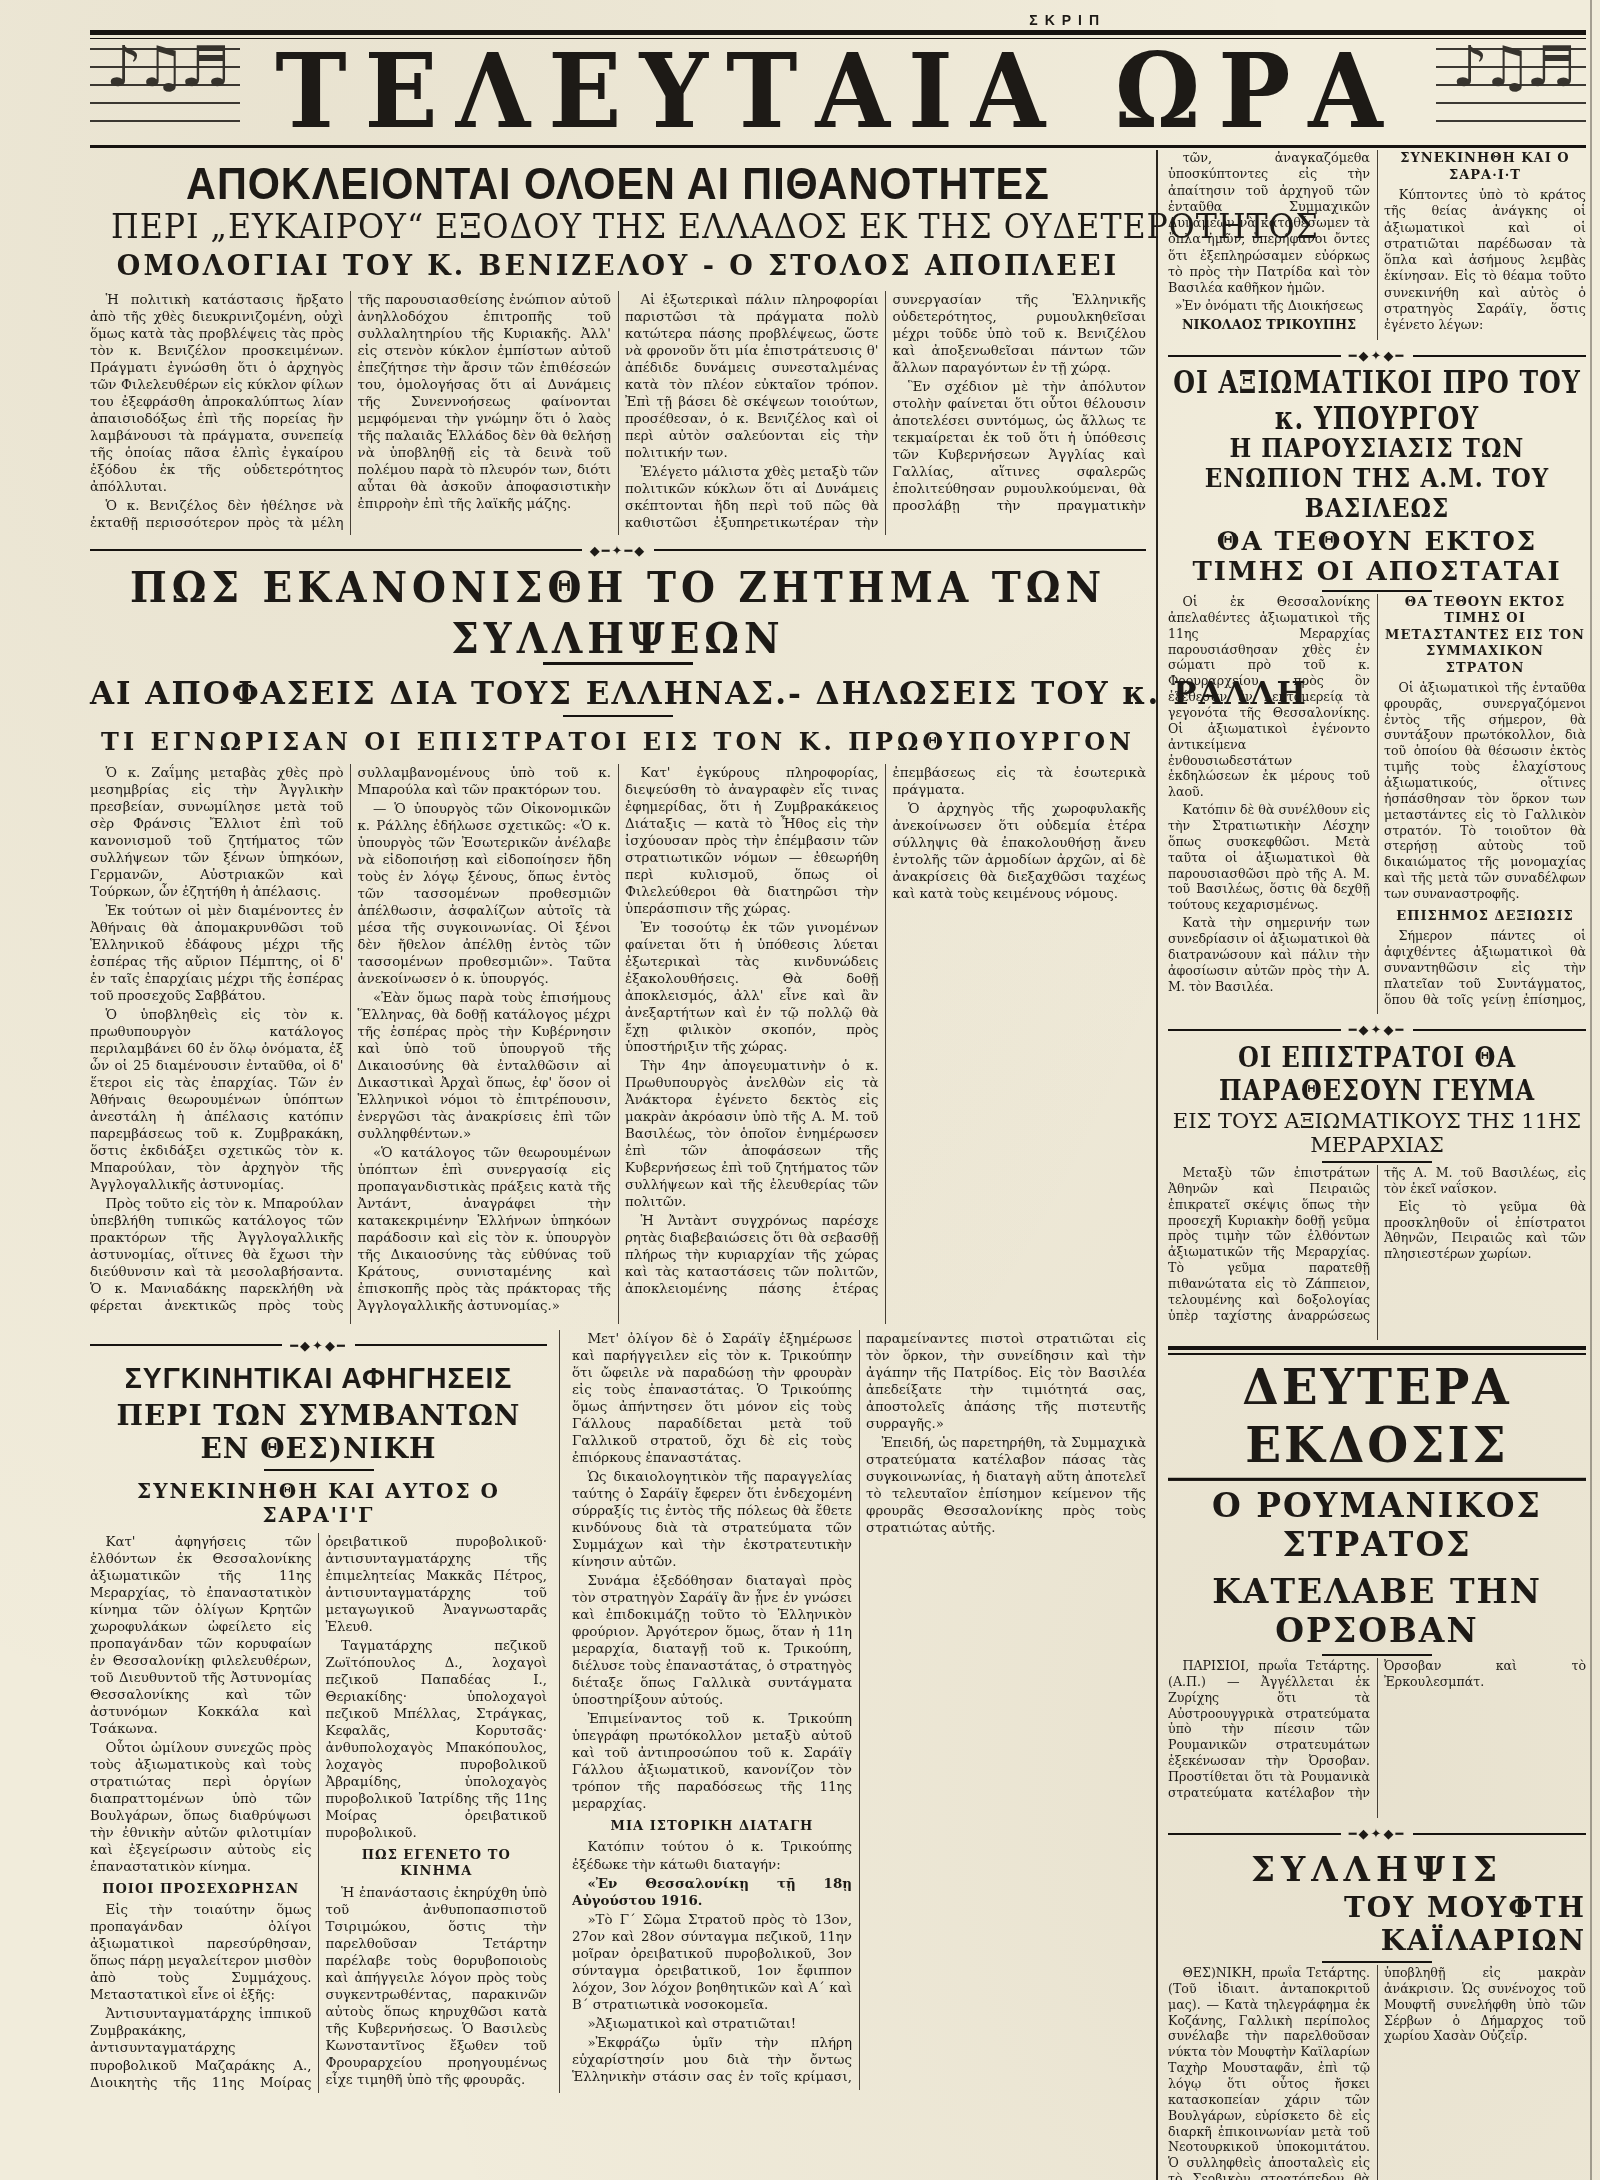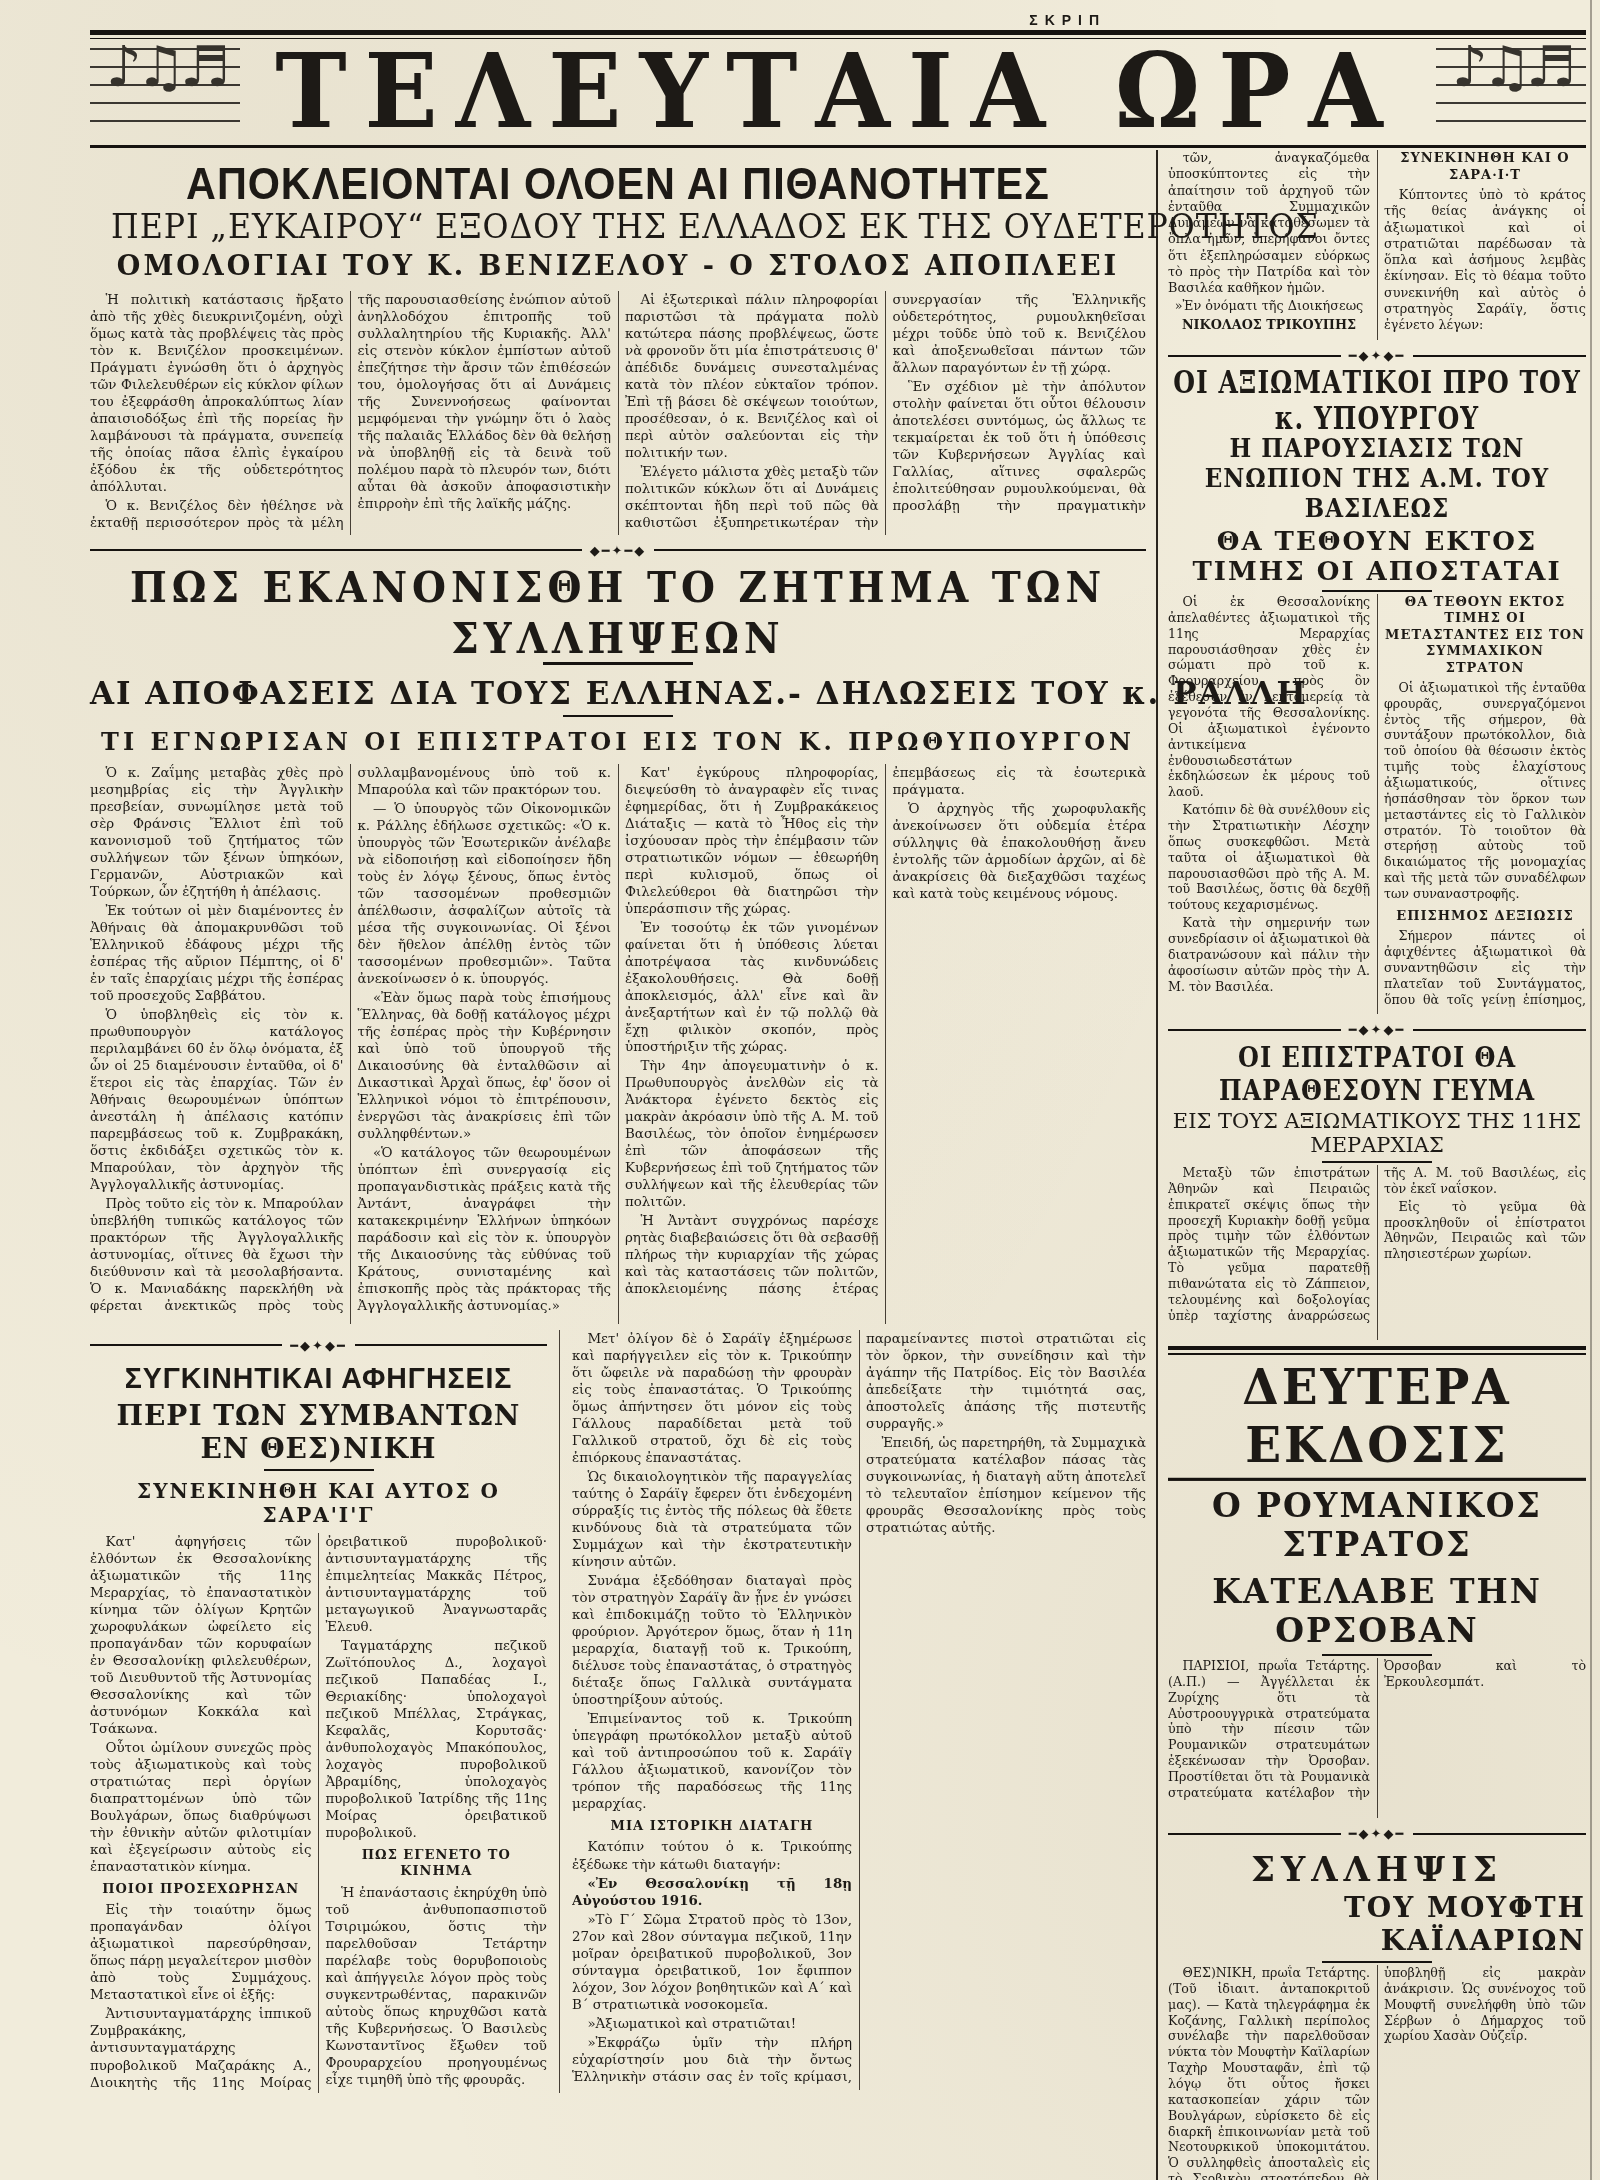--- a/index.html
+++ b/index.html
@@ -122,21 +122,21 @@
 
       <div class="cols c4 bodytxt" style="height:560px;">
           <p class="para">Ὁ κ. Ζαΐμης μεταβὰς χθὲς πρὸ μεσημβρίας εἰς τὴν Ἀγγλικὴν πρεσβείαν, συνωμίλησε μετὰ τοῦ σὲρ Φράνσις Ἔλλιοτ ἐπὶ τοῦ κανονισμοῦ τοῦ ζητήματος τῶν συλλήψεων τῶν ξένων ὑπηκόων, Γερμανῶν, Αὐστριακῶν καὶ Τούρκων, ὧν ἐζητήθη ἡ ἀπέλασις.</p>
           <p class="para">Ἐκ τούτων οἱ μὲν διαμένοντες ἐν Ἀθήναις θὰ ἀπομακρυνθῶσι τοῦ Ἑλληνικοῦ ἐδάφους μέχρι τῆς ἑσπέρας τῆς αὔριον Πέμπτης, οἱ δ' ἐν ταῖς ἐπαρχίαις μέχρι τῆς ἑσπέρας τοῦ προσεχοῦς Σαββάτου.</p>
           <p class="para">Ὁ ὑποβληθεὶς εἰς τὸν κ. πρωθυπουργὸν κατάλογος περιλαμβάνει 60 ἐν ὅλῳ ὀνόματα, ἐξ ὧν οἱ 25 διαμένουσιν ἐνταῦθα, οἱ δ' ἕτεροι εἰς τὰς ἐπαρχίας. Τῶν ἐν Ἀθήναις θεωρουμένων ὑπόπτων ἀνεστάλη ἡ ἀπέλασις κατόπιν παρεμβάσεως τοῦ κ. Ζυμβρακάκη, ὅστις ἐκδιδάξει σχετικῶς τὸν κ. Μπαρούλαν, τὸν ἀρχηγὸν τῆς Ἀγγλογαλλικῆς ἀστυνομίας.</p>
           <p class="para">Πρὸς τοῦτο εἰς τὸν κ. Μπαρούλαν ὑπεβλήθη τυπικῶς κατάλογος τῶν πρακτόρων τῆς Ἀγγλογαλλικῆς ἀστυνομίας, οἵτινες θὰ ἔχωσι τὴν διεύθυνσιν καὶ τὰ μεσολαβήσαντα. Ὁ κ. Μανιαδάκης παρεκλήθη νὰ φέρεται ἀνεκτικῶς πρὸς τοὺς συλλαμβανομένους ὑπὸ τοῦ κ. Μπαρούλα καὶ τῶν πρακτόρων του.</p>
           <p class="para">— Ὁ ὑπουργὸς τῶν Οἰκονομικῶν κ. Ράλλης ἐδήλωσε σχετικῶς: «Ὁ κ. ὑπουργὸς τῶν Ἐσωτερικῶν ἀνέλαβε νὰ εἰδοποιήσῃ καὶ εἰδοποίησεν ἤδη τοὺς ἐν λόγῳ ξένους, ὅπως ἐντὸς τῶν τασσομένων προθεσμιῶν ἀπέλθωσιν, ἀσφαλίζων αὐτοῖς τὰ μέσα τῆς συγκοινωνίας. Οἱ ξένοι δὲν ἤθελον ἀπέλθῃ ἐντὸς τῶν τασσομένων προθεσμιῶν». Ταῦτα ἀνεκοίνωσεν ὁ κ. ὑπουργός.</p>
           <p class="para">«Ἐὰν ὅμως παρὰ τοὺς ἐπισήμους Ἕλληνας, θὰ δοθῇ κατάλογος μέχρι τῆς ἑσπέρας πρὸς τὴν Κυβέρνησιν καὶ ὑπὸ τοῦ ὑπουργοῦ τῆς Δικαιοσύνης θὰ ἐνταλθῶσιν αἱ Δικαστικαὶ Ἀρχαὶ ὅπως, ἐφ' ὅσον οἱ Ἑλληνικοὶ νόμοι τὸ ἐπιτρέπουσιν, ἐνεργῶσι τὰς ἀνακρίσεις ἐπὶ τῶν συλληφθέντων.»</p>
           <p class="para">«Ὁ κατάλογος τῶν θεωρουμένων ὑπόπτων ἐπὶ συνεργασίᾳ εἰς προπαγανδιστικὰς πράξεις κατὰ τῆς Ἀντάντ, ἀναγράφει τὴν κατακεκριμένην Ἑλλήνων ὑπηκόων παράδοσιν καὶ εἰς τὸν κ. ὑπουργὸν τῆς Δικαιοσύνης τὰς εὐθύνας τοῦ Κράτους, συνισταμένης καὶ ἐπισκοπῆς πρὸς τὰς πράκτορας τῆς Ἀγγλογαλλικῆς ἀστυνομίας.»</p>
           <p class="para">Κατ' ἐγκύρους πληροφορίας, διεψεύσθη τὸ ἀναγραφὲν εἴς τινας ἐφημερίδας, ὅτι ἡ Ζυμβρακάκειος Διάταξις — κατὰ τὸ Ἦθος εἰς τὴν ἰσχύουσαν πρὸς τὴν ἐπέμβασιν τῶν στρατιωτικῶν νόμων — ἐθεωρήθη περὶ κυλισμοῦ, ὅπως οἱ Φιλελεύθεροι θὰ διατηρῶσι τὴν ὑπεράσπισιν τῆς χώρας.</p>
-          <p class="para">Ἐν τοσούτῳ ἐκ τῶν γινομένων φαίνεται ὅτι ἡ ὑπόθεσις λύεται ἀποτρέψασα τὰς κινδυνώδεις ἐξακολουθήσεις. Θὰ δοθῇ ἀποκλεισμός, ἀλλ' εἶνε καὶ ἂν ἀνεξαρτήτων καὶ ἐν τῷ πολλῷ θὰ ἔχῃ φιλικὸν σκοπόν, πρὸς ὑποστήριξιν τῆς χώρας.</p>
+          <p class="para">Ἐν τοσούτῳ ἐκ τῶν γινομένων φαίνεται ὅτι ἡ ὑπόθεσις λύεται ἐξωτερικαὶ τὰς κινδυνώδεις ἐξακολουθήσεις. Θὰ δοθῇ ἀποκλεισμός, ἀλλ' εἶνε καὶ ἂν ἀνεξαρτήτων καὶ ἐν τῷ πολλῷ θὰ ἔχῃ φιλικὸν σκοπόν, πρὸς ὑποστήριξιν τῆς χώρας.</p>
           <p class="para">Τὴν 4ην ἀπογευματινὴν ὁ κ. Πρωθυπουργὸς ἀνελθὼν εἰς τὰ Ἀνάκτορα ἐγένετο δεκτὸς εἰς μακρὰν ἀκρόασιν ὑπὸ τῆς Α. Μ. τοῦ Βασιλέως, τὸν ὁποῖον ἐνημέρωσεν ἐπὶ τῶν ἀποφάσεων τῆς Κυβερνήσεως ἐπὶ τοῦ ζητήματος τῶν συλλήψεων καὶ τῆς ἐλευθερίας τῶν πολιτῶν.</p>
           <p class="para">Ἡ Ἀντὰντ συγχρόνως παρέσχε ρητὰς διαβεβαιώσεις ὅτι θὰ σεβασθῇ πλήρως τὴν κυριαρχίαν τῆς χώρας καὶ τὰς καταστάσεις τῶν πολιτῶν, ἀποκλειομένης πάσης ἑτέρας ἐπεμβάσεως εἰς τὰ ἐσωτερικὰ πράγματα.</p>
           <p class="para">Ὁ ἀρχηγὸς τῆς χωροφυλακῆς ἀνεκοίνωσεν ὅτι οὐδεμία ἑτέρα σύλληψις θὰ ἐπακολουθήσῃ ἄνευ ἐντολῆς τῶν ἁρμοδίων ἀρχῶν, αἱ δὲ ἀνακρίσεις θὰ διεξαχθῶσι ταχέως καὶ κατὰ τοὺς κειμένους νόμους.</p>
         </div>
 
       <div class="bottom">
 
         <div class="b-left">
           <div class="orn">
             <span class="l"></span>

